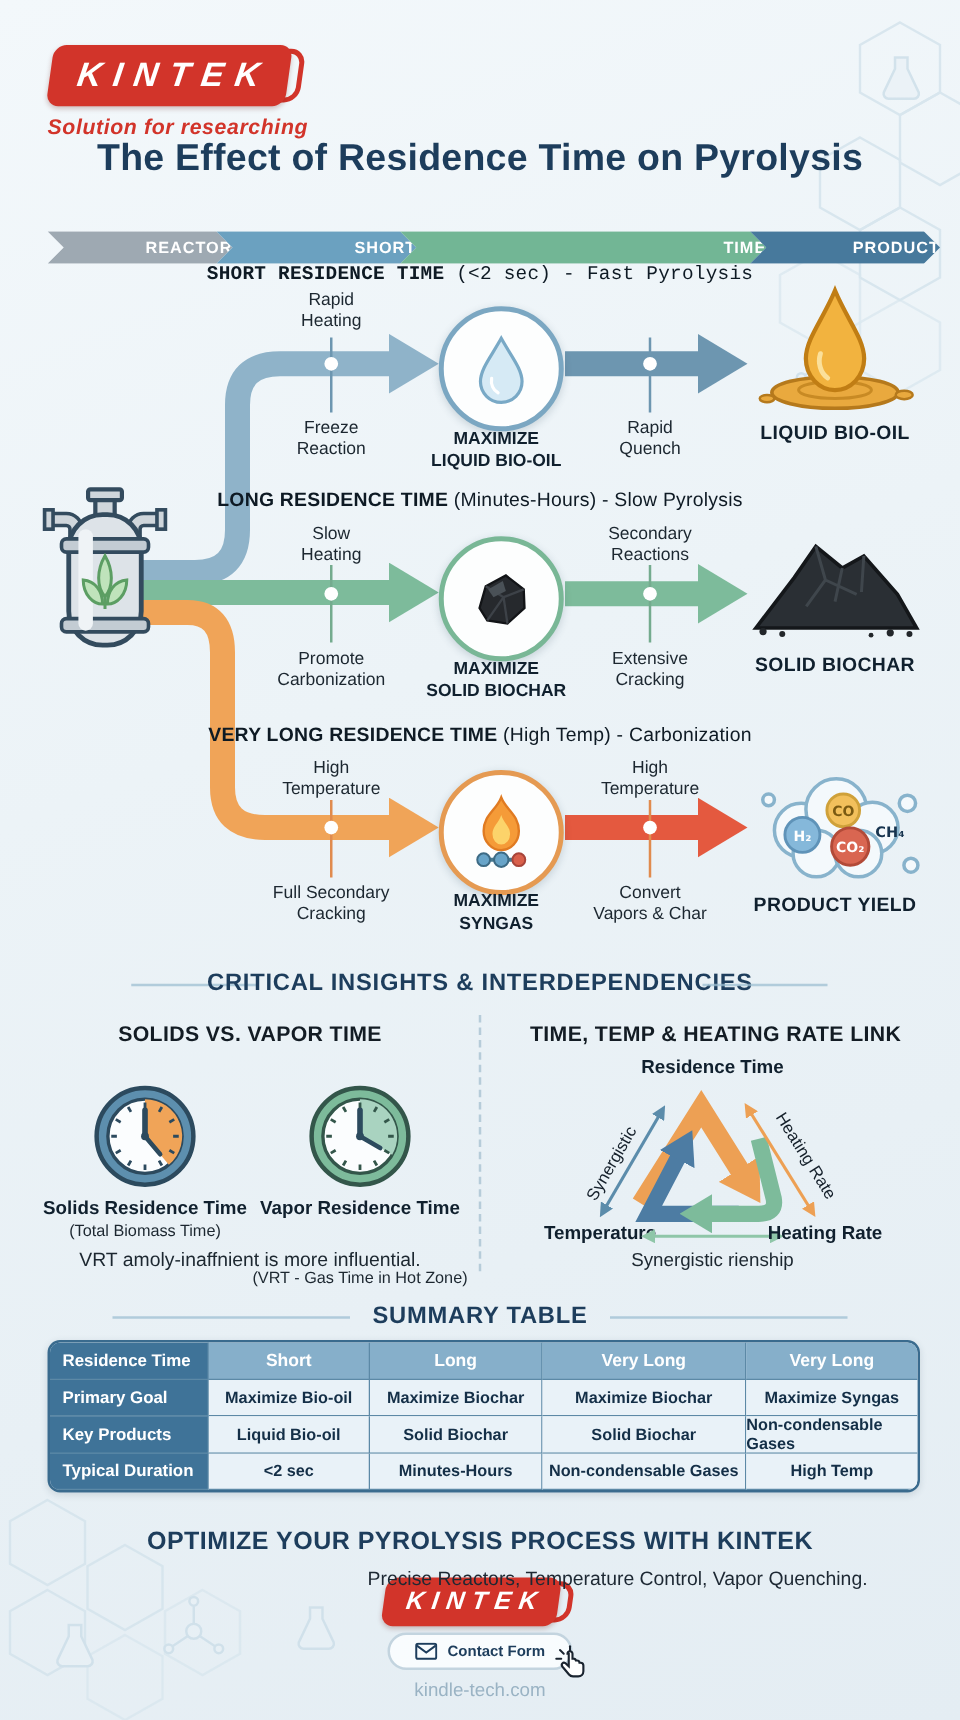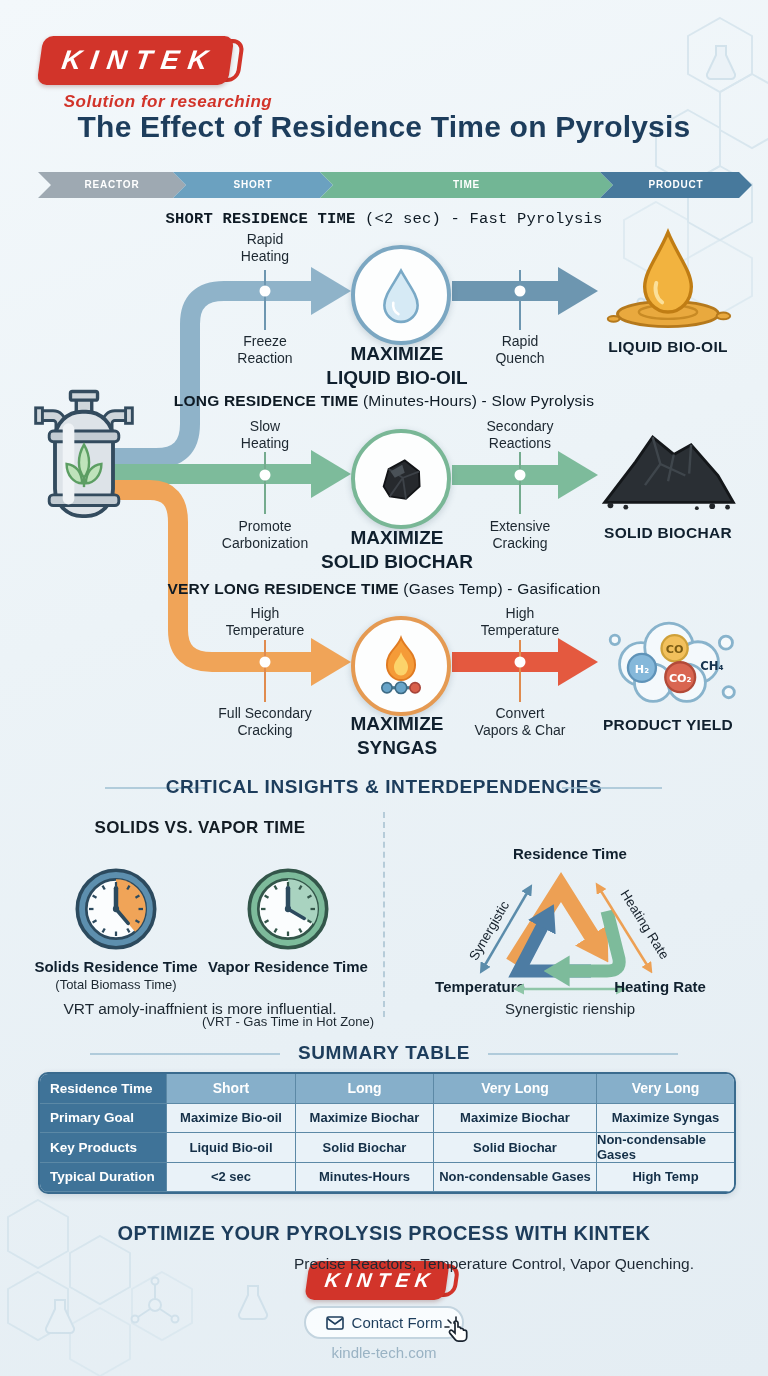--- a/index.html
+++ b/index.html
@@ -5,26 +5,26 @@
   html,body{margin:0;padding:0;}
   body{font-family:"Liberation Sans","DejaVu Sans",sans-serif;background:#dfe9f0;}
   #canvas{position:relative;width:768px;height:1376px;overflow:hidden;margin:0 auto;
     background:linear-gradient(160deg,#f3f8fb 0%,#ecf3f7 40%,#e4edf3 100%);}
   .abs{position:absolute;}
   .ctr{text-align:center;}
   .lbl{white-space:pre-line;font-size:14px;line-height:1.24;color:#1c2730;text-align:center;}
   .lbl-b{white-space:pre-line;font-weight:bold;text-align:center;color:#10202e;}
   .row-heading{font-size:15.5px;color:#0e1a24;text-align:center;letter-spacing:.2px;}
   .row-heading .hb{font-weight:bold;}
-  .maxlbl{font-size:19px;line-height:1.25;}
+  .maxlbl{font-size:14px;line-height:1.25;}
   .prodlbl{font-size:15.5px;letter-spacing:.3px;}
   .node{position:absolute;width:92px;height:92px;border-radius:50%;background:#fdfefe;
     box-shadow:0 2px 7px rgba(40,70,90,.20);display:flex;align-items:center;justify-content:center;}
-  .seg{position:absolute;top:4px;height:26px;line-height:26px;text-align:center;color:#fff;
-    font-weight:bold;font-size:10px;letter-spacing:.8px;
+  .seg{position:absolute;top:17px;height:26px;line-height:26px;text-align:right;color:#fff;
+    font-weight:bold;font-size:13px;letter-spacing:.8px;
     clip-path:polygon(0 0,calc(100% - 13px) 0,100% 50%,calc(100% - 13px) 100%,0 100%,13px 50%);}
   .sect-title{font-size:19px;font-weight:bold;color:#1d3d5c;letter-spacing:.6px;text-align:center;}
   .hline{position:absolute;height:2px;background:#9dbfd1;opacity:.75;}
   .panel-h{font-size:17px;font-weight:bold;color:#131c24;text-align:center;letter-spacing:.3px;}
   .clk-t{font-size:15px;font-weight:bold;color:#10202e;text-align:center;}
   .clk-s{font-size:13px;color:#1c2730;text-align:center;}
   .divider{position:absolute;border-left:2px dashed #b6ccd9;}
   .tbl{position:absolute;left:38px;top:1072px;display:grid;
     grid-template-columns:127px 129px 138px 163px 137px;grid-auto-rows:29.5px;
     border:2.5px solid #3a6b8e;border-radius:10px;overflow:hidden;
@@ -43,21 +43,21 @@
     box-shadow:0 2px 4px rgba(100,20,10,.25);}
   .kintek-lg .plate{font-size:27px;letter-spacing:9px;padding:9px 14px 9px 22px;}
   .kintek-sm .plate{font-size:20px;letter-spacing:6px;padding:8px 12px 8px 18px;}
   .tagline{color:#d2342a;font-weight:bold;font-style:italic;font-size:17px;letter-spacing:.5px;}
   .main-title{font-size:30px;font-weight:bold;color:#1d3d5c;text-align:center;letter-spacing:.2px;}
   .foot-h{font-size:20px;font-weight:bold;color:#1d3d5c;text-align:center;letter-spacing:.4px;}
   .foot-t{font-size:15.5px;line-height:1.45;color:#1d2833;}
   .contact-wrap{position:absolute;left:0;right:0;top:1306px;display:flex;justify-content:center;}
   .contact-btn{display:inline-flex;align-items:center;gap:8px;padding:6px 20px;
     border:2px solid #c3d4df;border-radius:999px;background:rgba(252,254,255,.85);
-    color:#1d3d5c;font-size:15px;cursor:pointer;}
+    color:#1d3d5c;font-size:12px;cursor:pointer;font-weight:bold;}
   .website{font-size:15px;color:#9ab3c4;text-align:center;}
 </style>
 </head>
 <body>
 
 <div id="canvas">
 
   
   <svg width="0" height="0" style="position:absolute" aria-hidden="true">
     <defs>
@@ -136,21 +136,21 @@
         <circle cx="175" cy="179" r="3.5" fill="#e9f1f6"></circle>
         <circle cx="135" cy="179" r="3.5" fill="#e9f1f6"></circle>
     </g>
   </svg>
 
   
   <div class="abs kintek kintek-lg" style="left:40px;top:36px;">
     <div class="swoosh"></div>
     <div class="plate">KINTEK</div>
   </div>
-  <div class="abs tagline" style="left:38px;top:92px;width:260px;text-align:center;">Solution for researching</div>
+  <div class="abs tagline" style="left:38px;top:92px;width:260px;">Solution for researching</div>
 
   
   <div class="abs main-title" style="left:0;right:0;top:110px;">The Effect of Residence Time on Pyrolysis</div>
 
   
   <div class="abs" style="left:0;top:168px;width:768px;height:26px;">
     <div class="seg" style="left:38px;width:148px;background:#9ea9b2;"><span>REACTOR</span></div>
     <div class="seg" style="left:173px;width:160px;background:#6ba1c0;"><span>SHORT</span></div>
     <div class="seg" style="left:320px;width:293px;background:#72b695;"><span>TIME</span></div>
     <div class="seg" style="left:600px;width:152px;background:#47799c;"><span>PRODUCT</span></div>
@@ -263,21 +263,21 @@
         <circle cx="30" cy="95" r="2.5"></circle>
         <circle cx="120" cy="94" r="3"></circle>
       <circle cx="136" cy="95" r="2.5"></circle>
         <circle cx="104" cy="96" r="2"></circle>
     </g>
   </svg>
   <div class="abs lbl-b prodlbl" style="left:588px;top:524px;width:160px;">SOLID BIOCHAR</div>
 
   
   <div class="abs row-heading" style="left:104px;top:580px;width:560px;">
-    <span class="hb">VERY LONG RESIDENCE TIME</span><span> (Gases Temp) - Gasification</span>
+    <span class="hb">VERY LONG RESIDENCE TIME</span><span> (High Temp) - Carbonization</span>
   </div>
   <div class="abs lbl" style="left:200px;top:605px;width:130px;">High
 Temperature</div>
   <div class="abs lbl" style="left:190px;top:705px;width:150px;">Full Secondary
 Cracking</div>
   <div class="abs lbl" style="left:455px;top:605px;width:130px;">High
 Temperature</div>
   <div class="abs lbl" style="left:450px;top:705px;width:140px;">Convert
 Vapors &amp; Char</div>
   <div class="node" style="left:351px;top:616px;border:4px solid #e59a52;">
@@ -374,20 +374,21 @@
   </svg>
 
   <div class="abs clk-t" style="left:16px;top:958px;width:200px;">Solids Residence Time</div>
   <div class="abs clk-s" style="left:16px;top:977px;width:200px;">(Total Biomass Time)</div>
   <div class="abs clk-t" style="left:188px;top:958px;width:200px;">Vapor Residence Time</div>
   <div class="abs clk-s" style="left:188px;top:977px;width:200px;margin-top:37px;">(VRT - Gas Time in Hot Zone)</div>
   <div class="abs ctr" style="left:20px;top:1000px;width:360px;font-size:15.5px;color:#1c2730;">VRT amoly-inaffnient is more influential.</div>
 
   <div class="divider" style="left:383px;top:812px;height:205px;"></div>
 
+  <div class="abs panel-h" style="left:400px;top:818px;width:345px;">TIME, TEMP &amp; HEATING RATE LINK</div>
   <div class="abs clk-t" style="left:470px;top:845px;width:200px;">Residence Time</div>
 
   
   <svg class="abs" style="left:455px;top:863px;overflow:visible" width="228" height="118" viewBox="0 0 228 118" fill="none">
     <path d="M58 100 L106 24 L138 75" stroke="#eda054" stroke-width="16" marker-end="url(#m-torange)"></path>
     <path d="M136 108 H64 L88 62" stroke="#4d7ca3" stroke-width="13" marker-end="url(#m-tblue)"></path>
     <path d="M152 48 L164 96 Q166 108 152 108 H112" stroke="#7dbb9b" stroke-width="13" marker-end="url(#m-green)"></path>
     <path d="M30 102 L72 30" stroke="#5b8cab" stroke-width="2.5" marker-start="url(#mt-blue)" marker-end="url(#mt-blue)"></path>
     <path d="M146 28 L192 102" stroke="#eda054" stroke-width="2.5" marker-start="url(#mt-orange)" marker-end="url(#mt-orange)"></path>
     <text x="38" y="70" transform="rotate(-60 38 70)" font-size="13.5" fill="#15202b" text-anchor="middle">Synergistic</text>

